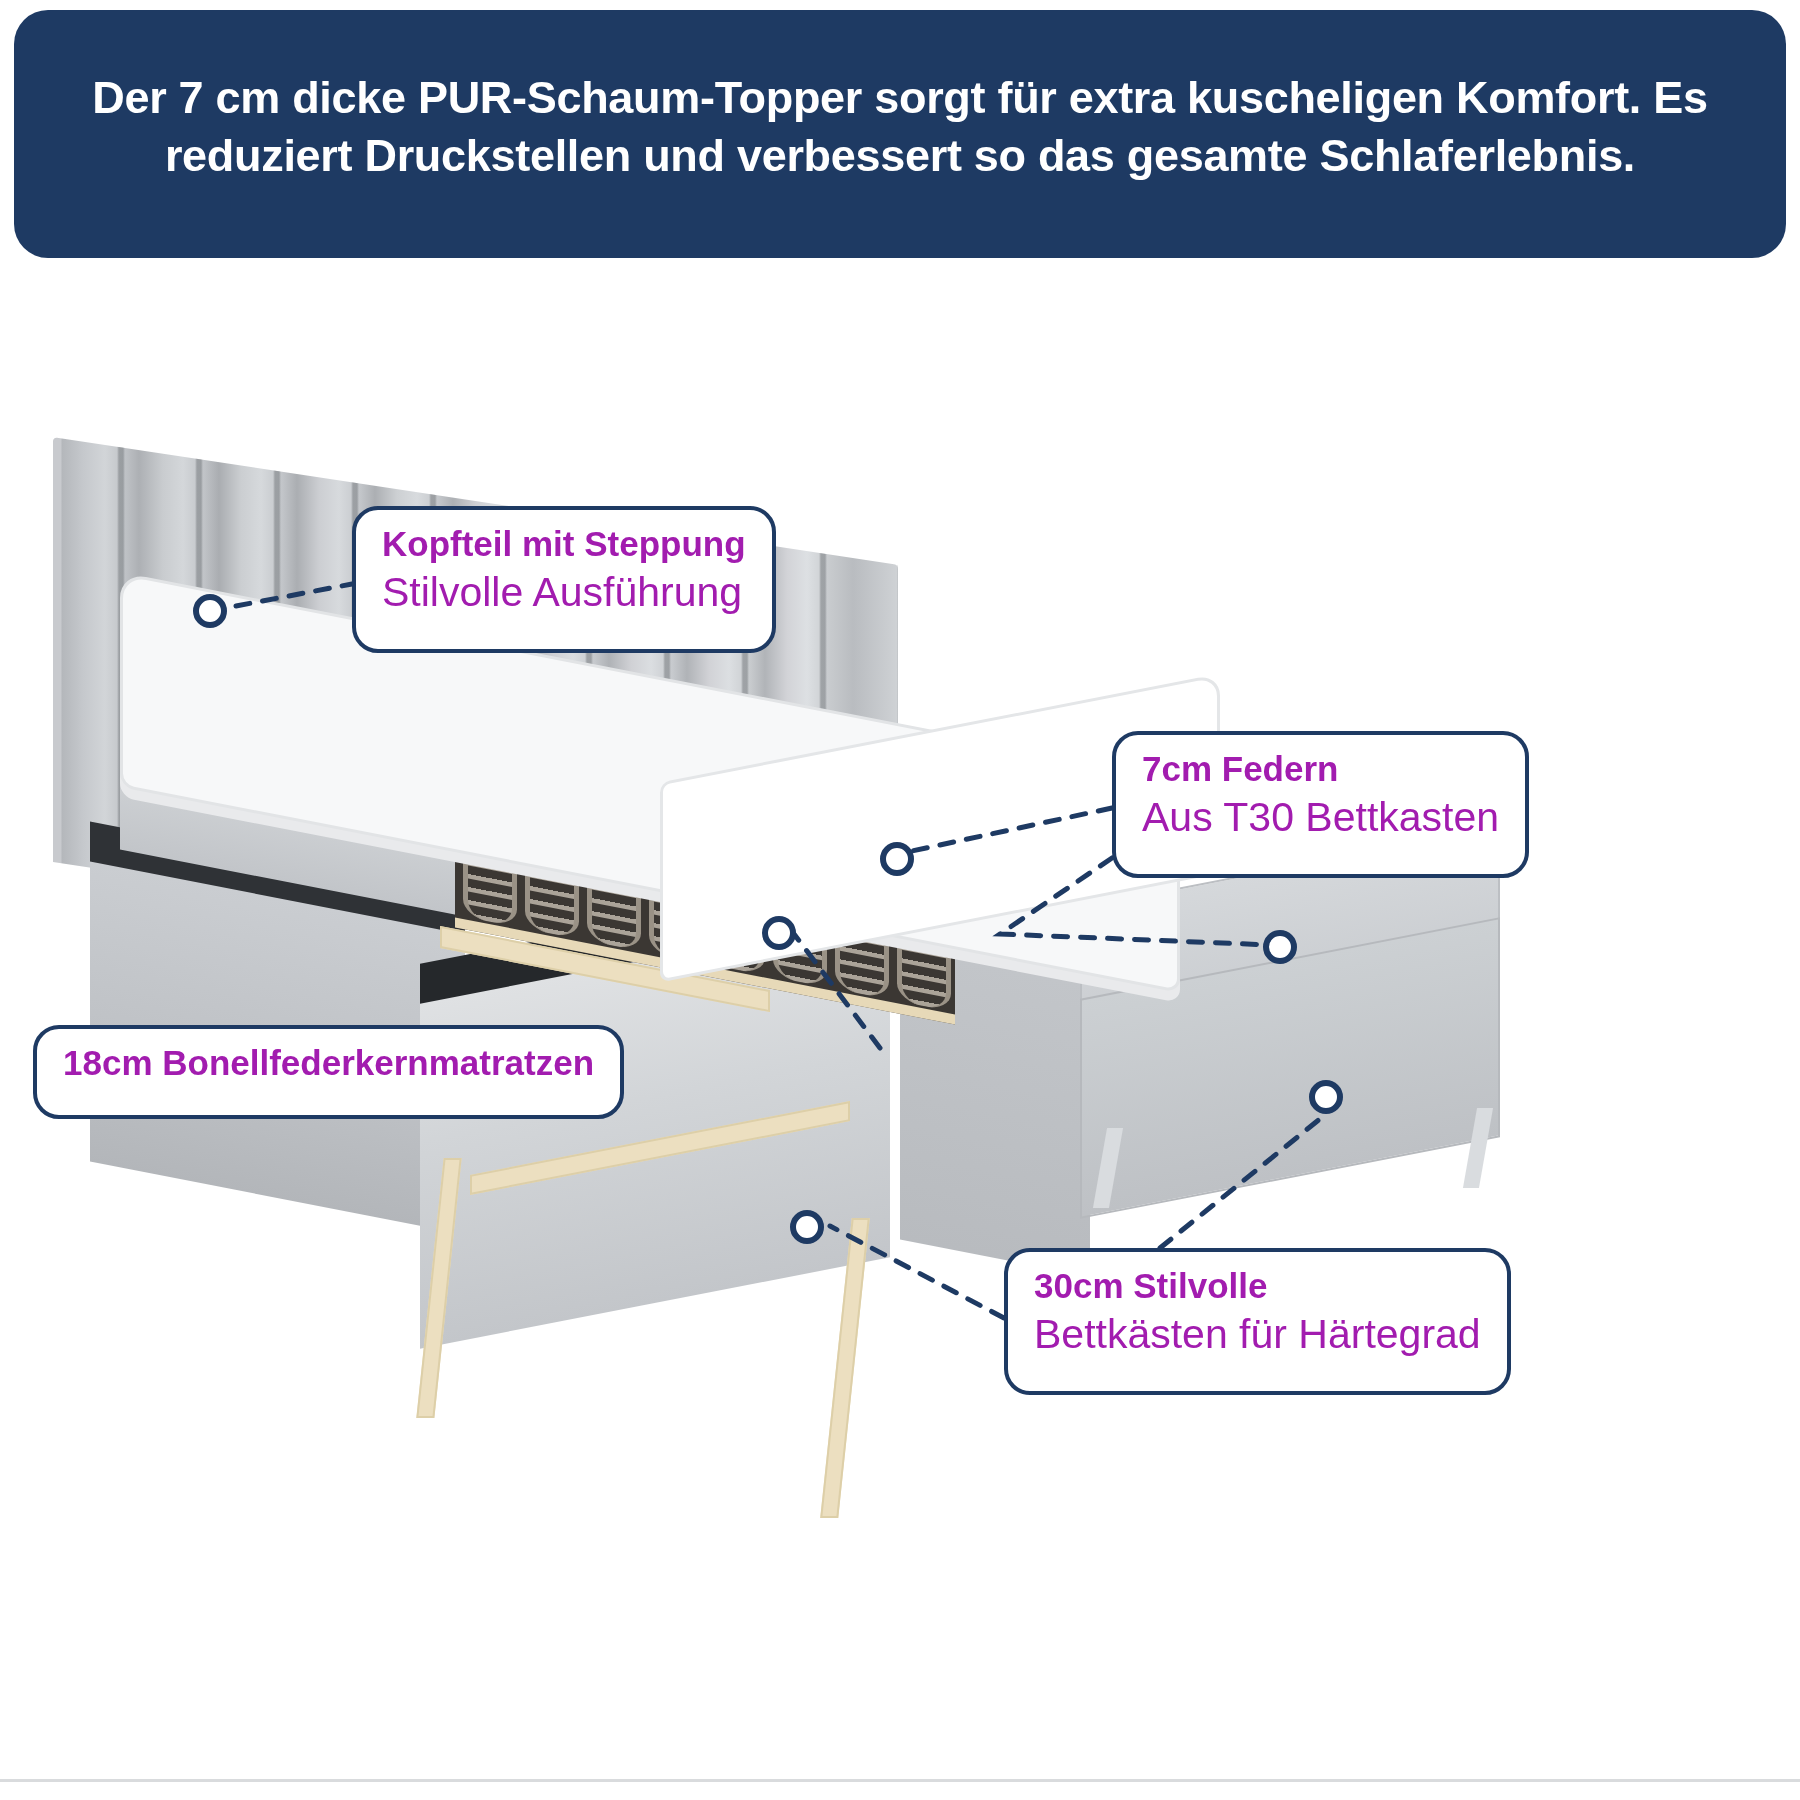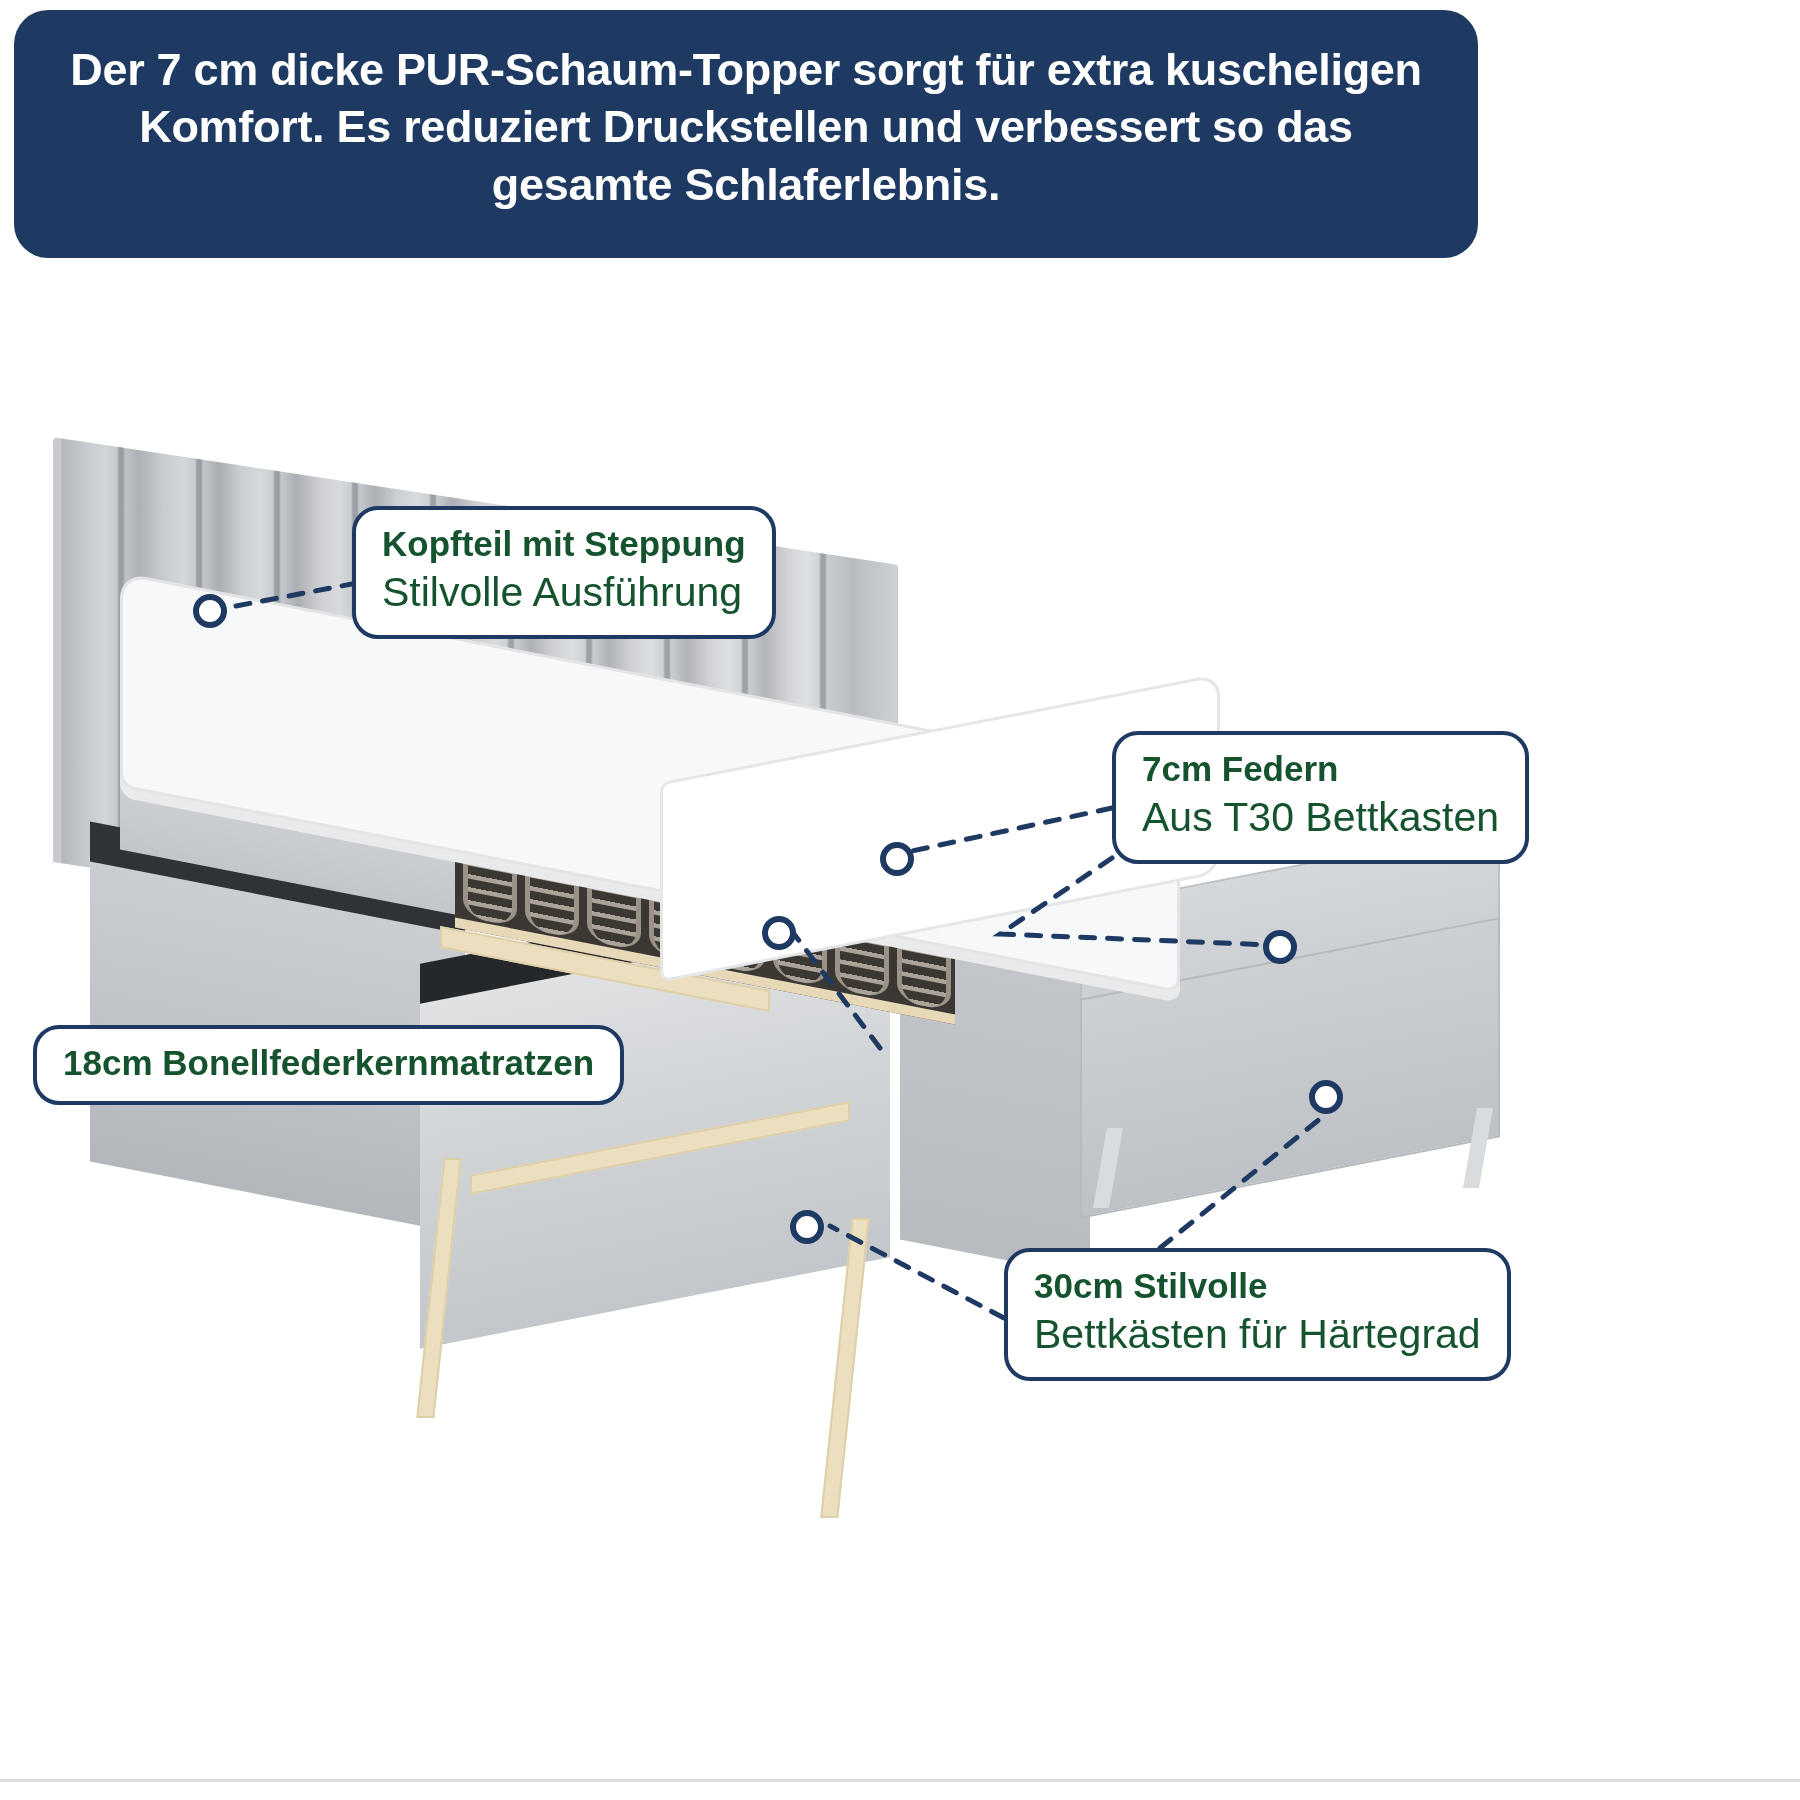--- a/index.html
+++ b/index.html
@@ -11,21 +11,21 @@
     font-family: "Liberation Sans", sans-serif;
     overflow: hidden;
     position: relative;
   }
 
   
   #banner {
     position: absolute;
     left: 14px;
     top: 10px;
-    width: 1464px;
+    width: 1772px;
     height: 248px;
     background: #1e3a63;
     border-radius: 34px;
     color: #ffffff;
     display: flex;
     align-items: center;
     justify-content: center;
     text-align: center;
     padding: 6px 54px 20px 54px;
   }
@@ -221,22 +221,22 @@
     background: #d9dcdf;
     transform: skewX(-10deg);
   }
 
   
   .callout {
     position: absolute;
     background: #ffffff;
     border: 4px solid #1e3a63;
     border-radius: 26px;
-    padding: 14px 26px 18px 26px;
-    color: #14532d;
+    padding: 14px 26px 32px 26px;
+    color: #a21caf;
     z-index: 40;
   }
   .callout .title {
     font-size: 35px;
     font-weight: bold;
     line-height: 1.15;
     white-space: nowrap;
   }
   .callout .sub {
     font-size: 41px;

